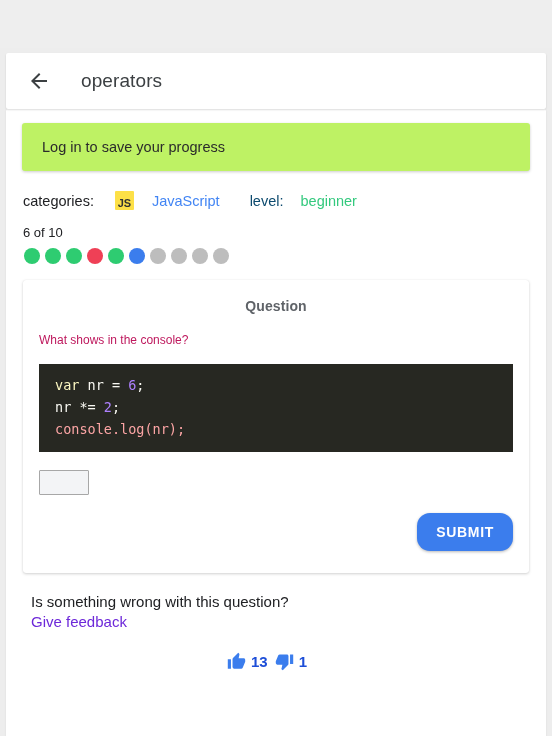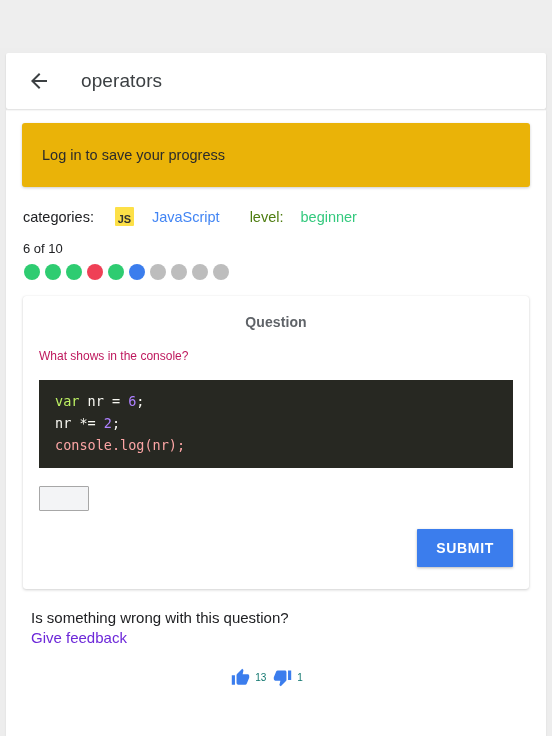--- a/index.html
+++ b/index.html
@@ -50,23 +50,23 @@
     min-height: 674px;
     border-radius: 2px;
     box-shadow: 0 1px 2px rgba(0,0,0,.10);
     padding: 12px 10px 10px 10px;
     position: relative;
   }
 
   
   .login-banner {
     margin: 2px 6px 0 6px;
-    background: #eab308;
+    background: #bef264;
     border-radius: 3px;
-    height: 64px;
+    height: 48px;
     display: flex;
     align-items: center;
     padding-left: 20px;
     color: #2b2b2b;
     font-size: 14.5px;
     cursor: pointer;
     box-shadow: 0 1px 3px rgba(0,0,0,.20);
   }
 
   
@@ -93,21 +93,21 @@
     padding-bottom: 1px;
     line-height: 1;
     border-radius: 1px;
   }
   .cat-link {
     color: #4285f4;
     text-decoration: none;
     cursor: pointer;
     font-size: 14.5px;
   }
-  .level-label { margin-left: 18px; color: #4d7c0f; }
+  .level-label { margin-left: 18px; color: #0c4a6e; }
   .level-value { margin-left: 5px; color: #34c97e; }
 
   
   .progress-count {
     margin: 15px 0 0 7px;
     font-size: 13px;
     color: #202124;
   }
   .dots {
     display: flex;
@@ -146,21 +146,21 @@
     margin-top: 17px;
     background: #272822;
     padding: 11px 0 11px 16px;
     font-family: "DejaVu Sans Mono", "Liberation Mono", monospace;
     font-size: 13.5px;
     line-height: 1.62;
     color: #f8f8f2;
     overflow: hidden;
   }
   .code-line { white-space: pre; }
-  .tok-kw  { color: #bef264; }
+  .tok-kw  { color: #fef9c3; }
   .tok-var { color: #f8f8f2; }
   .tok-num { color: #ae81ff; }
   .tok-fn  { color: #fca5a5; }
   .tok-pun { color: #f8f8f2; }
 
   
   .answer-row { margin-top: 18px; }
   .answer-input {
     width: 50px; height: 25px;
     background: #f3f4f6;
@@ -174,21 +174,21 @@
   }
   .submit-row {
     display: flex;
     justify-content: flex-end;
     margin-top: 18px;
   }
   .submit-btn {
     background: #3b7ded;
     color: #ffffff;
     border: none;
-    border-radius: 1px;
+    border-radius: 13px;
     font-size: 14px;
     font-weight: bold;
     letter-spacing: .7px;
     padding: 11px 19px;
     cursor: pointer;
     box-shadow: 0 1px 3px rgba(0,0,0,.28);
     font-family: "Liberation Sans", sans-serif;
   }
 
   
@@ -215,22 +215,23 @@
     margin-top: 22px;
     margin-right: 18px;
   }
   .vote {
     display: inline-flex;
     align-items: center;
     gap: 5px;
     cursor: pointer;
   }
   .vote-count {
-    font-size: 10px;
-    color: #0f766e;
+    font-size: 15px;
+    color: #1d4ed8;
+    font-weight: bold;
   }
   .vote svg { display: block; }
 </style>
 </head>
 <body>
 
 <div class="page">
 
   <div class="appbar">
     <button class="back-btn">

